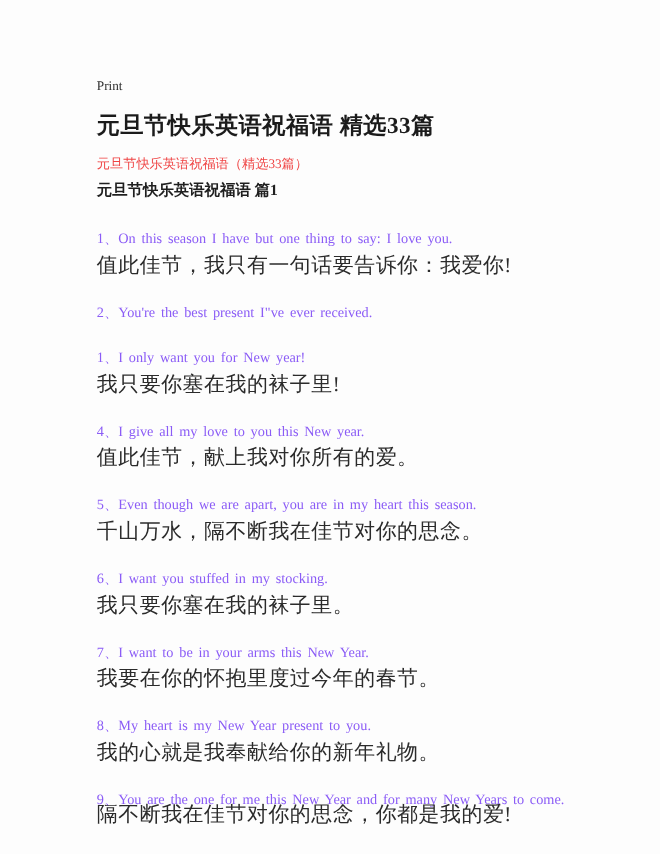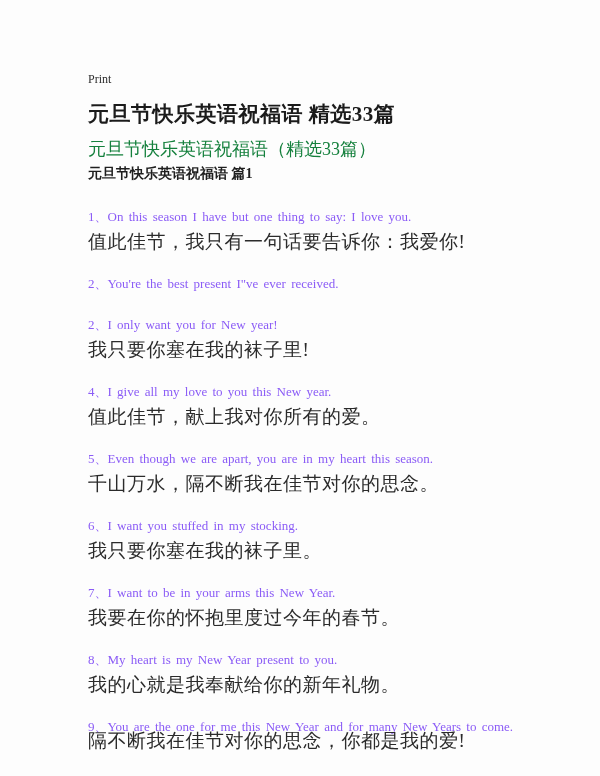--- a/index.html
+++ b/index.html
@@ -32,23 +32,23 @@
     font-size: 21px;
     line-height: 25px;
     font-weight: bold;
     text-align: left;
     color: #1b1b1b;
     letter-spacing: 0.5px;
     white-space: nowrap;
   }
   .doc-subtitle {
     margin-top: 15px;
-    font-size: 18px;
+    font-size: 12px;
     line-height: 15px;
-    color: #15803d;
+    color: #ef4444;
     white-space: nowrap;
   }
   .section-heading {
     margin-top: 9px;
     font-size: 14px;
     line-height: 16px;
     font-weight: bold;
     color: #1f1f1f;
     white-space: nowrap;
   }
@@ -92,21 +92,21 @@
     <div class="item">
       <div class="en">1、On this season I have but one thing to say: I love you.</div>
       <div class="cn">值此佳节，我只有一句话要告诉你：我爱你!</div>
     </div>
 
     <div class="item">
       <div class="en">2、You're the best present I"ve ever received.</div>
     </div>
 
     <div class="item">
-      <div class="en">2、I only want you for New year!</div>
+      <div class="en">1、I only want you for New year!</div>
       <div class="cn">我只要你塞在我的袜子里!</div>
     </div>
 
     <div class="item">
       <div class="en">4、I give all my love to you this New year.</div>
       <div class="cn">值此佳节，献上我对你所有的爱。</div>
     </div>
 
     <div class="item">
       <div class="en">5、Even though we are apart, you are in my heart this season.</div>

